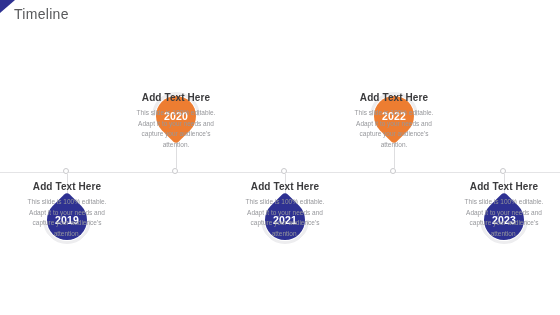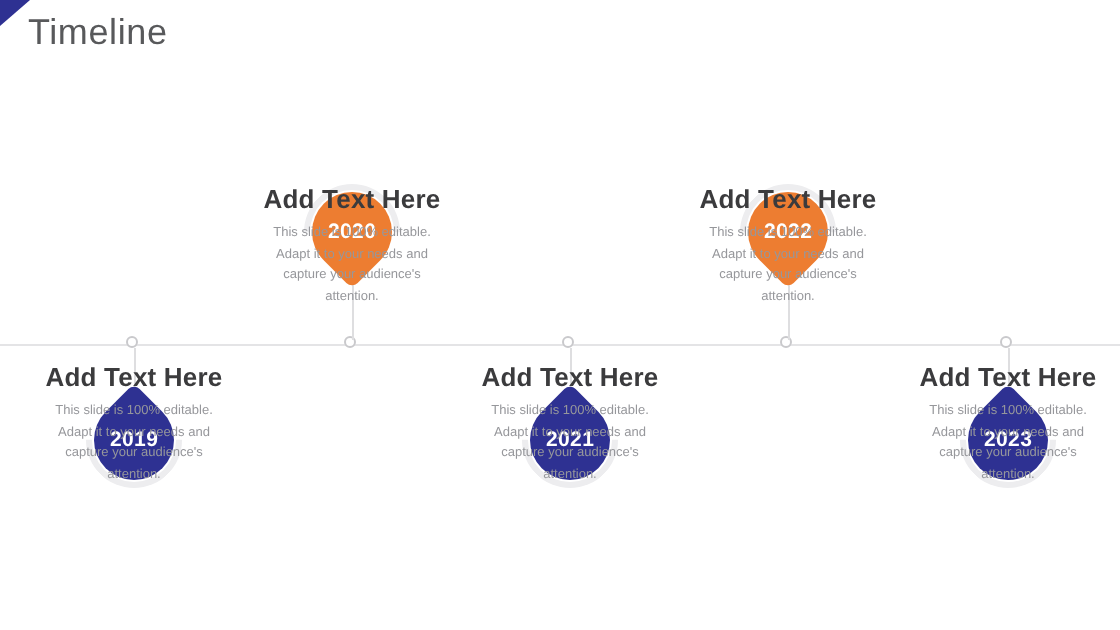--- a/index.html
+++ b/index.html
@@ -22,21 +22,21 @@
     left: 0;
     width: 0;
     height: 0;
     border-top: 13px solid #2E3192;
     border-right: 15px solid transparent;
   }
   #page-title {
     position: absolute;
     left: 14px;
     top: 6px;
-    font-size: 18px;
+    font-size: 14px;
     color: #58595B;
     letter-spacing: 0.3px;
   }
 
   
   #timeline {
     position: absolute;
     left: 0;
     top: 0;
     width: 560px;
@@ -153,21 +153,21 @@
   .text-block {
     position: absolute;
     left: -60px;
     width: 120px;
     text-align: center;
   }
   .tl-point.above .text-block { top: 92px; }
   .tl-point.below .text-block { top: 181px; }
 
   .tb-heading {
-    font-size: 13px;
+    font-size: 10px;
     font-weight: bold;
     color: #3B3B3D;
     margin-bottom: 5px;
     letter-spacing: 0.1px;
   }
   .tb-body {
     font-size: 6.5px;
     color: #96979B;
     line-height: 1.65;
     padding: 0 16px;

